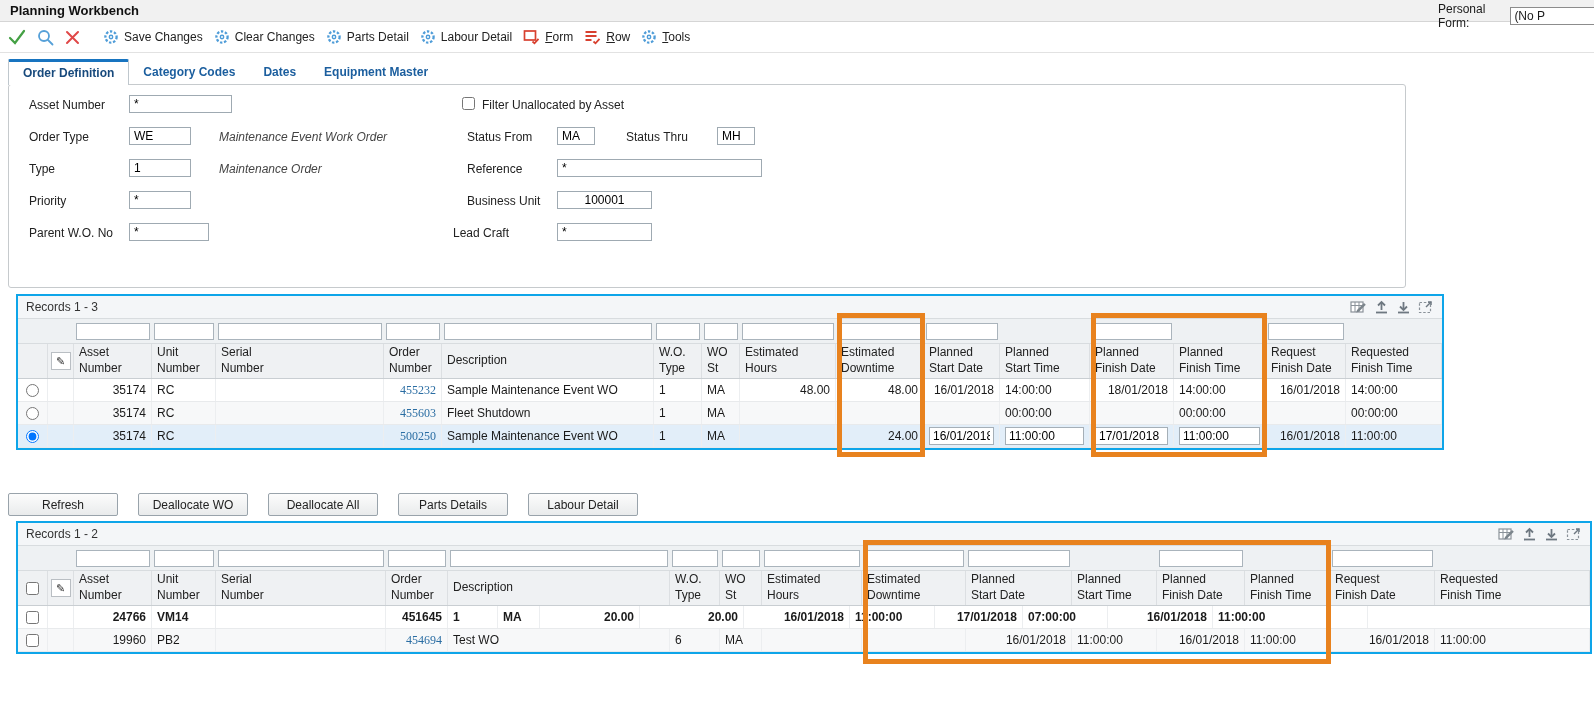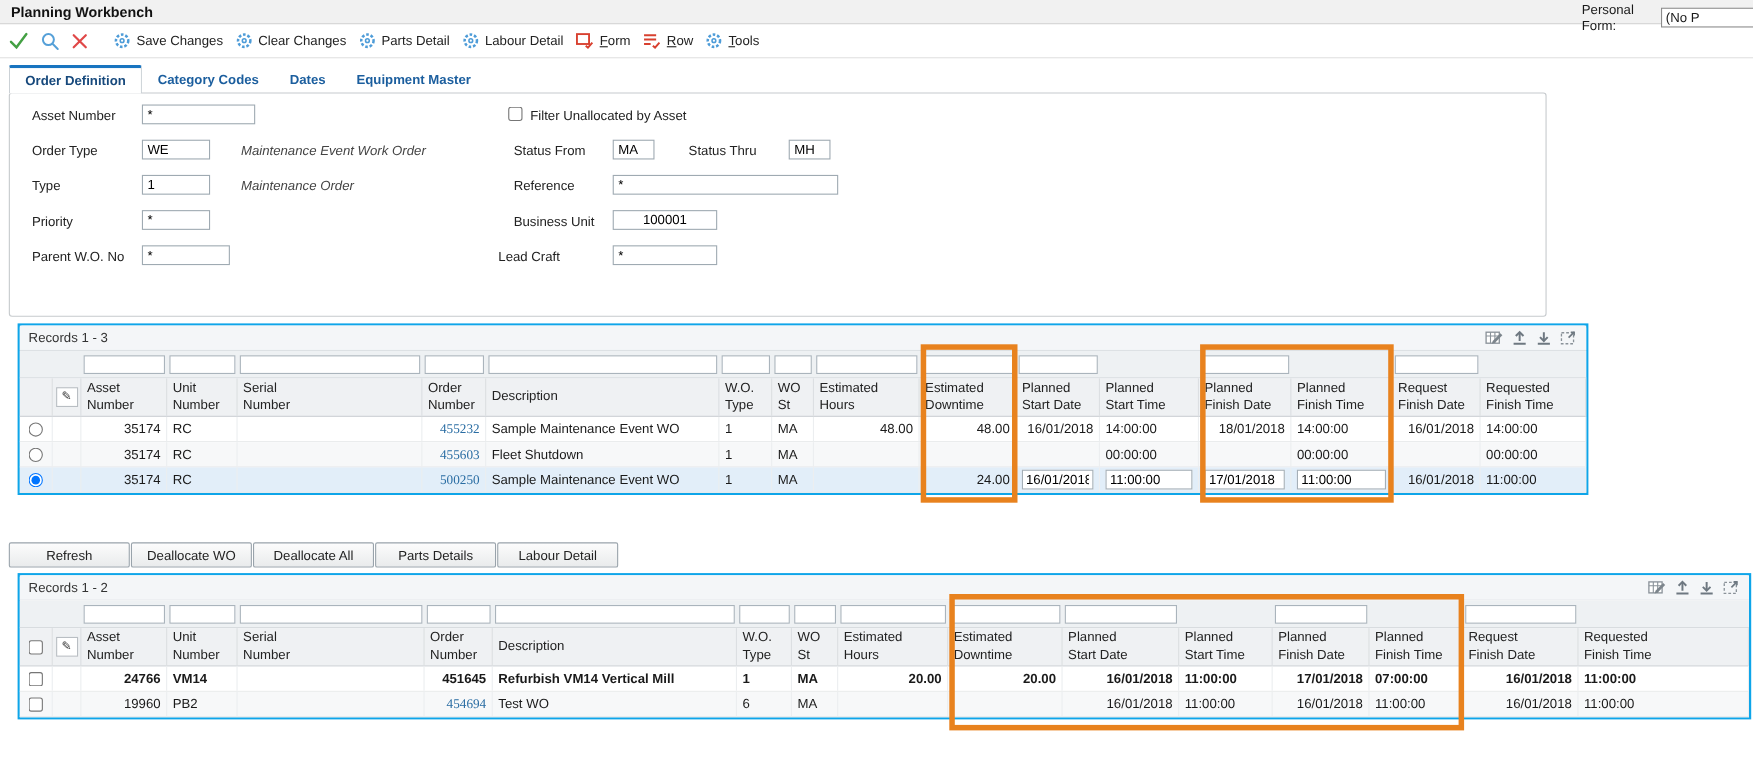--- a/index.html
+++ b/index.html
@@ -61,21 +61,21 @@
   .gc { box-sizing:border-box; padding:0 5px; overflow:hidden; white-space:nowrap;
     border-right:1px solid #ECEEF0; height:100%; display:flex; align-items:center; }
   .gc.r { justify-content:flex-end; }
   .gc.sel { justify-content:center; padding:0; }
   .cell-input { height:18px; border:1px solid #A5AFB7; width:100%; box-sizing:border-box;
     font:12px "Liberation Sans", sans-serif; padding:0 3px; background:#fff; }
   .link { color:#2A6DA3; cursor:pointer;font-family:Liberation Serif, serif; }
   .highlight-box { position:absolute; border:5px solid #E8821E; pointer-events:none;
     z-index:6; box-sizing:border-box; }
   
-  .btn-row { margin:43px 0 0 8px; display:flex; gap:1px; height:24px; }
+  .btn-row { margin:43px 0 0 8px; display:flex; gap:20px; height:24px; }
   .btn { min-width:110px; height:23px; background:linear-gradient(#FCFCFC,#E9EBEC);
     border:1px solid #99A3AB; border-radius:2px; font:12px "Liberation Sans", sans-serif;
     color:#222; padding:0 12px; }
   #grid1 { margin-top:6px; }
   #grid2 { margin-top:4px; }
 </style>
 </head>
 <body>
 
 <div class="titlebar">
@@ -541,21 +541,20 @@
     </div>
     <div class="grid-row bold">
       <div class="gc sel" style="width: 30px;">
         <input type="checkbox" style="">
       </div>
       <div class="gc sel" style="width: 26px;"></div>
       <div class="gc r" style="width: 78px;">24766</div>
       <div class="gc" style="width: 64px;">VM14</div>
       <div class="gc" style="width: 170px;"></div>
       <div class="gc r" style="width: 62px;">451645</div>
-      <div class="gc" style="width: 222px;">Refurbish VM14 Vertical Mill</div>
       <div class="gc" style="width: 50px;">1</div>
       <div class="gc" style="width: 42px;">MA</div>
       <div class="gc r" style="width: 100px;">20.00</div>
       <div class="gc r" style="width: 104px;">20.00</div>
       <div class="gc r" style="width: 106px;">16/01/2018</div>
       <div class="gc" style="width: 85px;">11:00:00</div>
       <div class="gc r" style="width: 88px;">17/01/2018</div>
       <div class="gc" style="width: 85px;">07:00:00</div>
       <div class="gc r" style="width: 105px;">16/01/2018</div>
       <div class="gc" style="width: 155px;">11:00:00</div>

